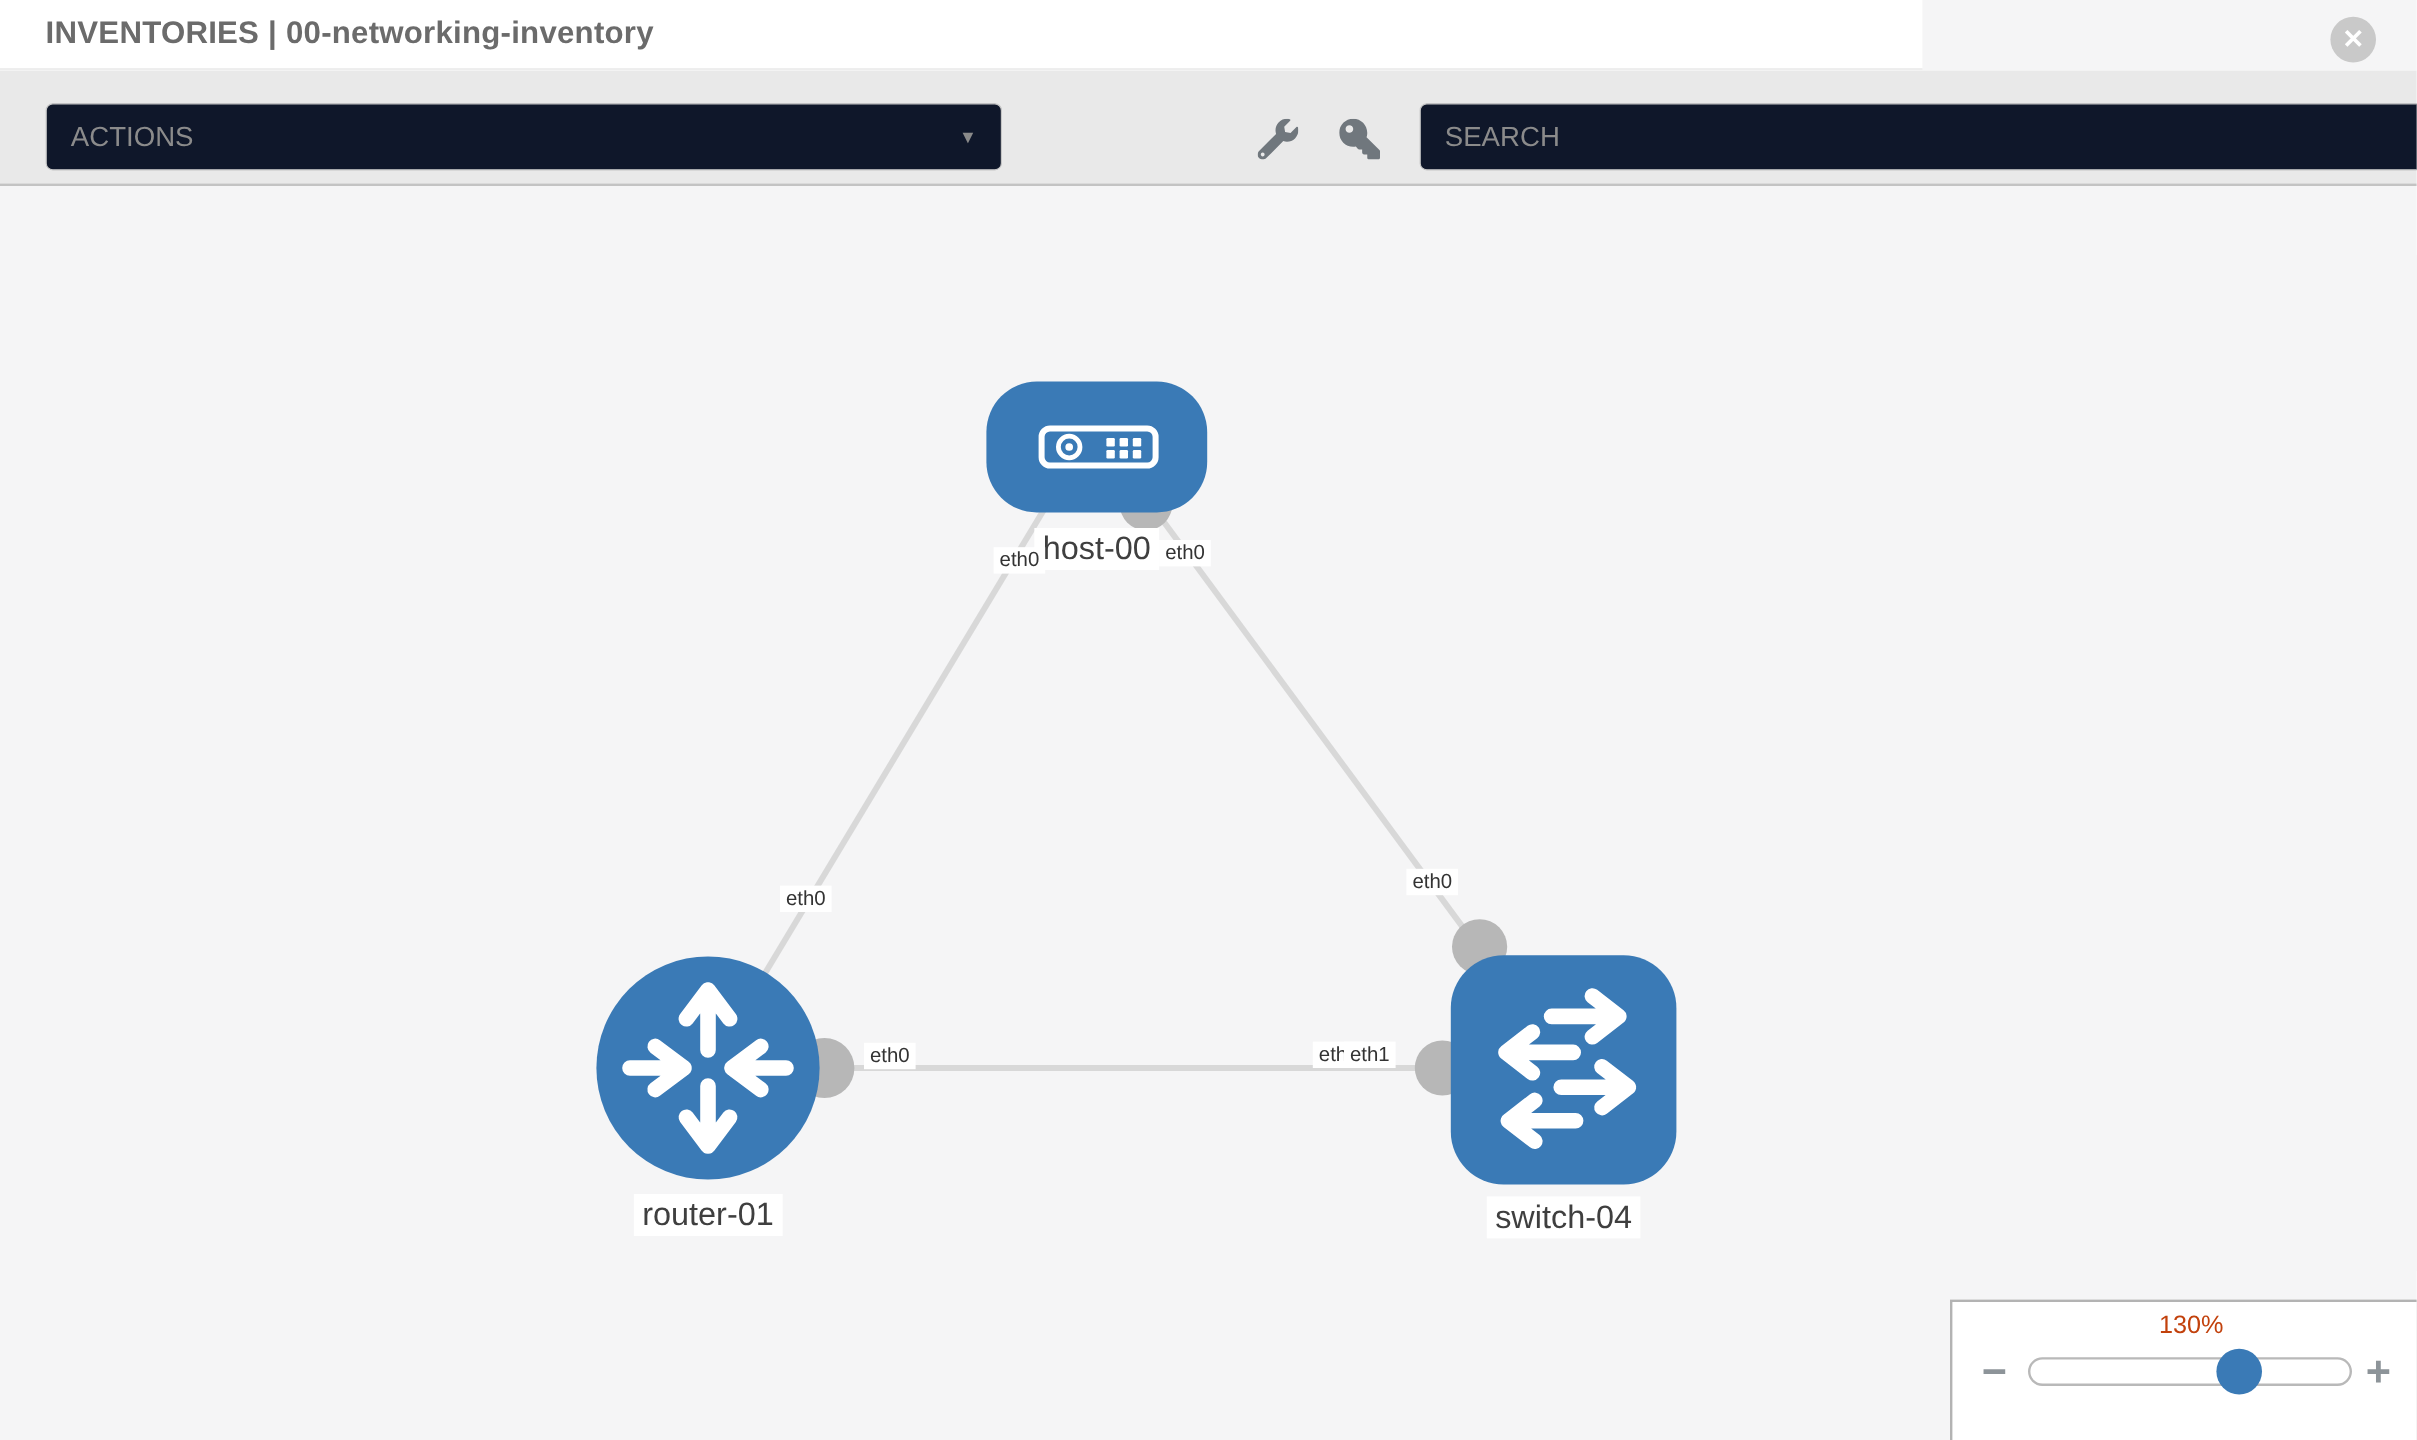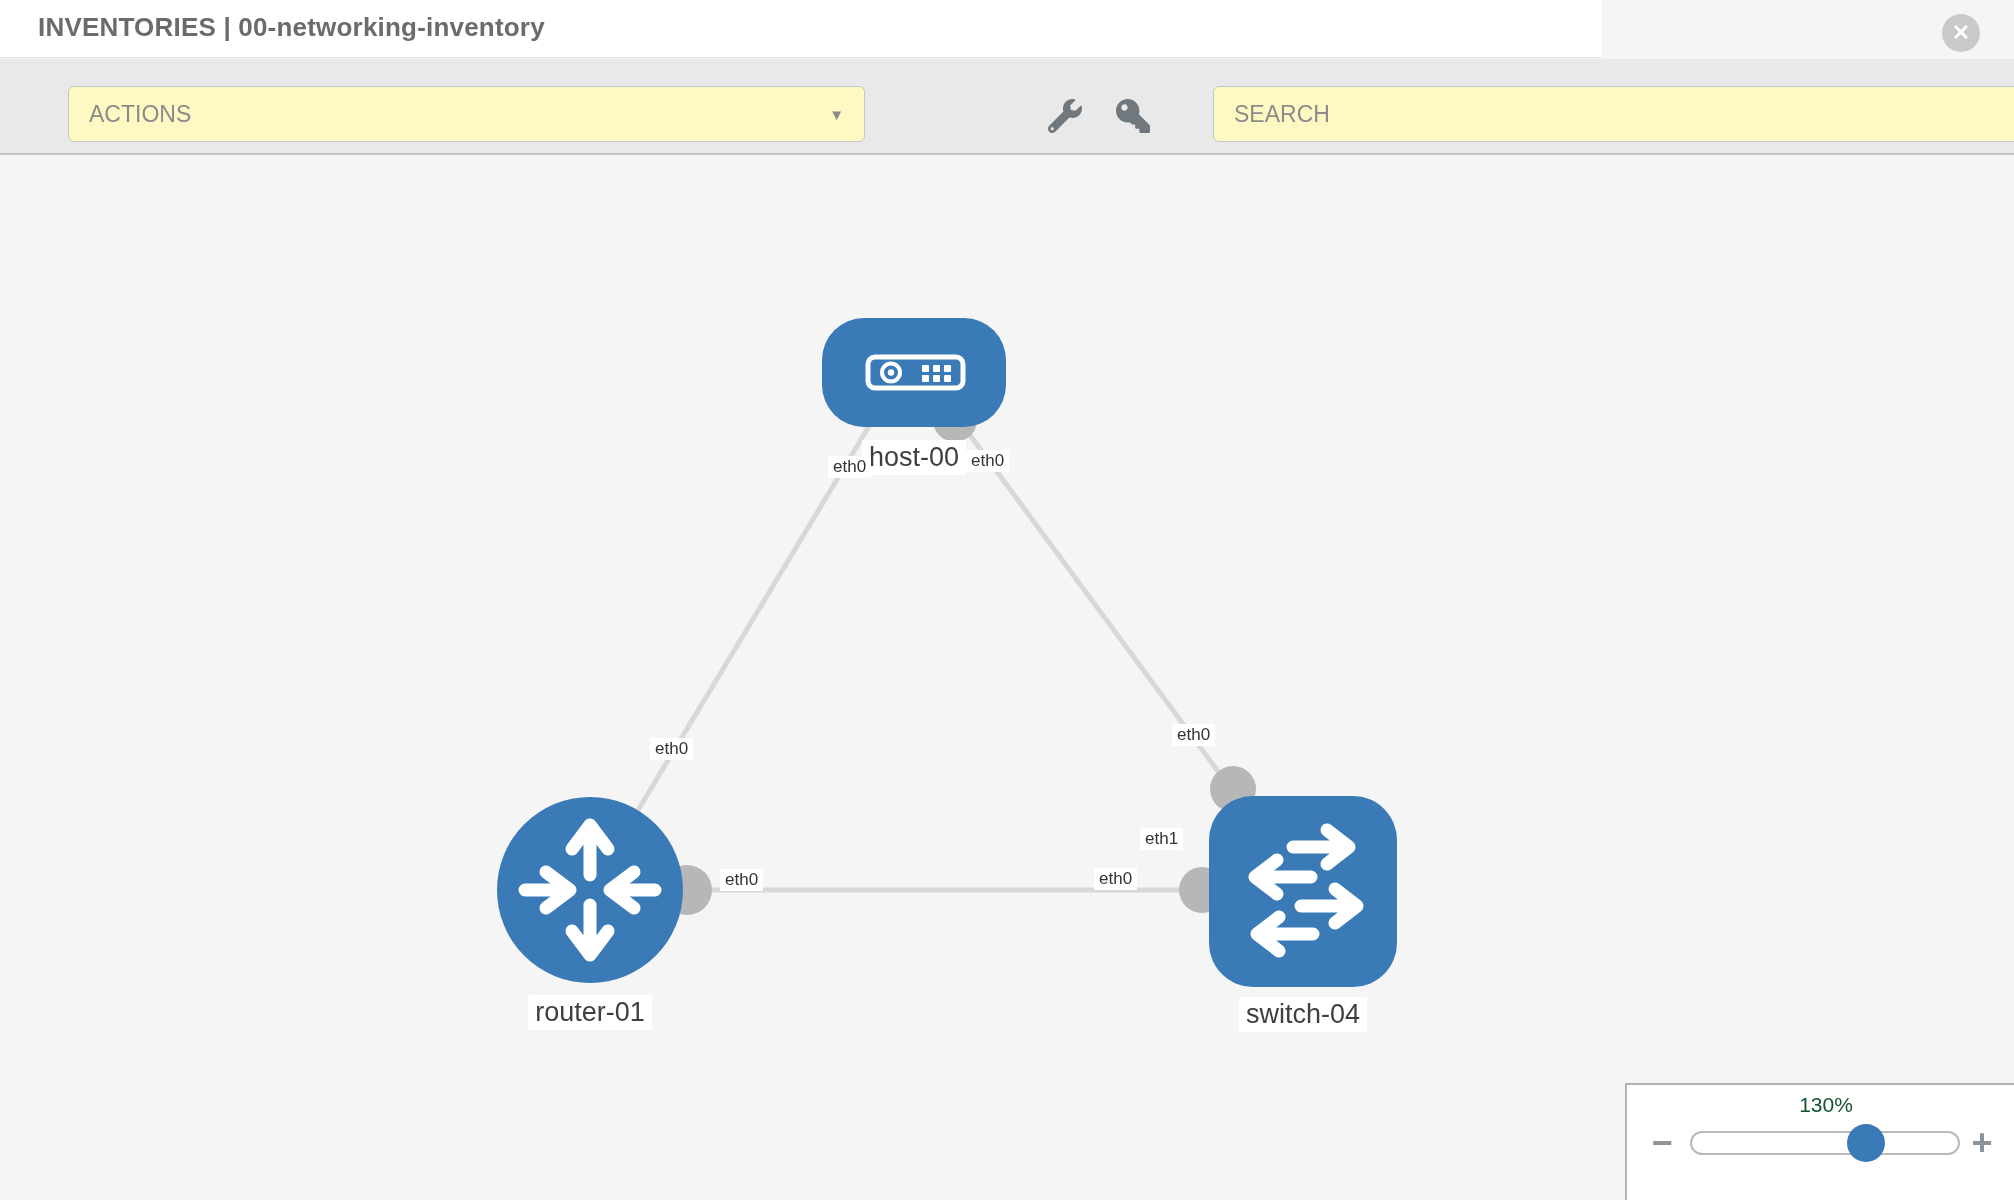--- a/index.html
+++ b/index.html
@@ -22,24 +22,24 @@
     border-radius:50%; background:#c9c9c9; color:#ffffff;
     font-size:22px; font-weight:bold; display:flex; align-items:center;
     justify-content:center; cursor:pointer; user-select:none;
   }
   
   .toolbar {
     position:absolute; top:59px; left:0; width:2014px; height:96px;
     background:#e9e9e9; border-bottom:2px solid #c3c3c3; z-index:10;
   }
   .dropdown {
-    position:absolute; top:27px; height:56px; background:#fef9c3;
+    position:absolute; top:27px; height:56px; background:#0f172a;
     border:1px solid #c6c6c6; border-radius:6px; display:flex;
     align-items:center; justify-content:space-between; padding:0 20px;
-    color:#8b8b8b; font-size:23px; cursor:pointer;margin-left:30px;
+    color:#8b8b8b; font-size:23px; cursor:pointer;
   }
   .dd-actions { left:38px;  width:797px; }
   .dd-search  { left:1183px; width:889px; }
   .caret { font-size:15px; color:#8a8a8a; }
   .tool-btn {
     position:absolute; top:36px; width:42px; height:42px; display:flex;
     align-items:center; justify-content:center; cursor:pointer;
   }
   .tool-wrench { left:1044px; }
   .tool-key    { left:1112px; }
@@ -63,29 +63,29 @@
   .chip {
     position:absolute; background:#ffffff; color:#333333; font-size:17px;
     padding:1px 5px; z-index:3; white-space:nowrap;
   }
   .chip-1 { left:828px;  top:456px; }
   .chip-2 { left:650px;  top:738px; }
   .chip-3 { left:966px;  top:450px; }
   .chip-4 { left:1172px; top:724px; }
   .chip-5 { left:720px;  top:869px; }
   .chip-6 { left:1094px; top:868px; z-index:3; }
-  .chip-7 { left:1120px; top:828px; z-index:4;margin-left:20px; }
+  .chip-7 { left:1120px; top:868px; z-index:4; }
   
   .zoom-panel {
     position:absolute; left:1625px; top:1083px; width:391px; height:119px;
     background:#ffffff; border:2px solid #b3b3b3; z-index:5;
   }
   .zoom-level {
     position:absolute; left:199px; top:8px; transform:translateX(-50%);
-    font-size:21px; color:#14532d;
+    font-size:21px; color:#c2410c;
   }
   .zoom-minus, .zoom-plus {
     position:absolute; top:38px; width:34px; height:40px; line-height:40px;
     text-align:center; font-size:36px; font-weight:bold; color:#8d9499;
     cursor:pointer; user-select:none;
   }
   .zoom-minus { left:18px; }
   .zoom-plus  { left:338px; }
   .zoom-track {
     position:absolute; left:63px; top:46px; width:270px; height:24px;

